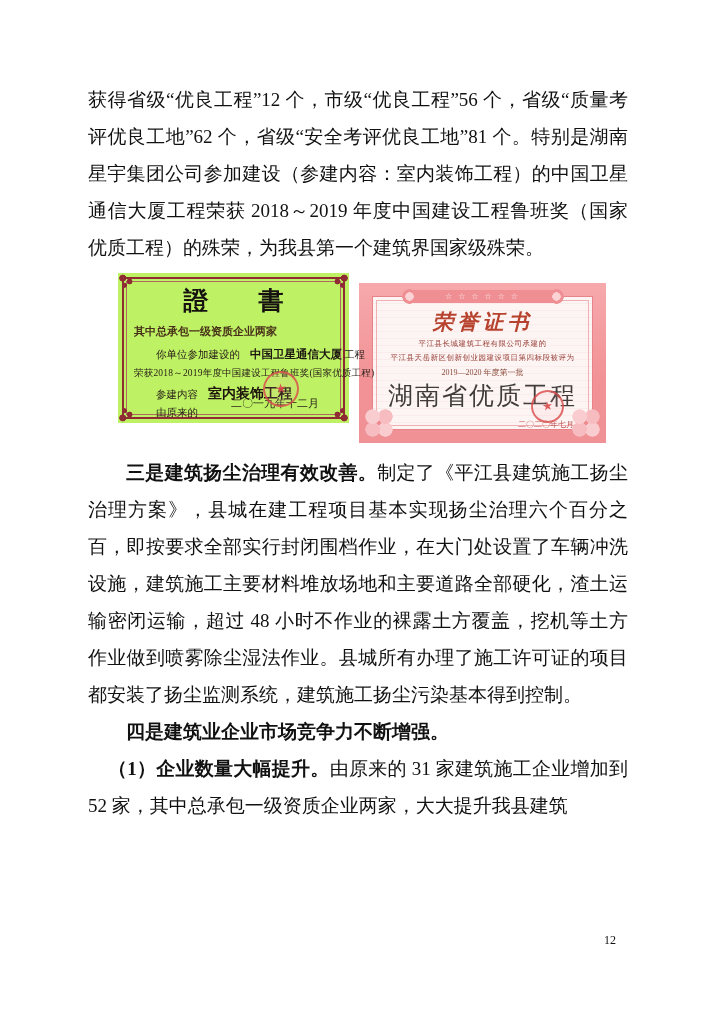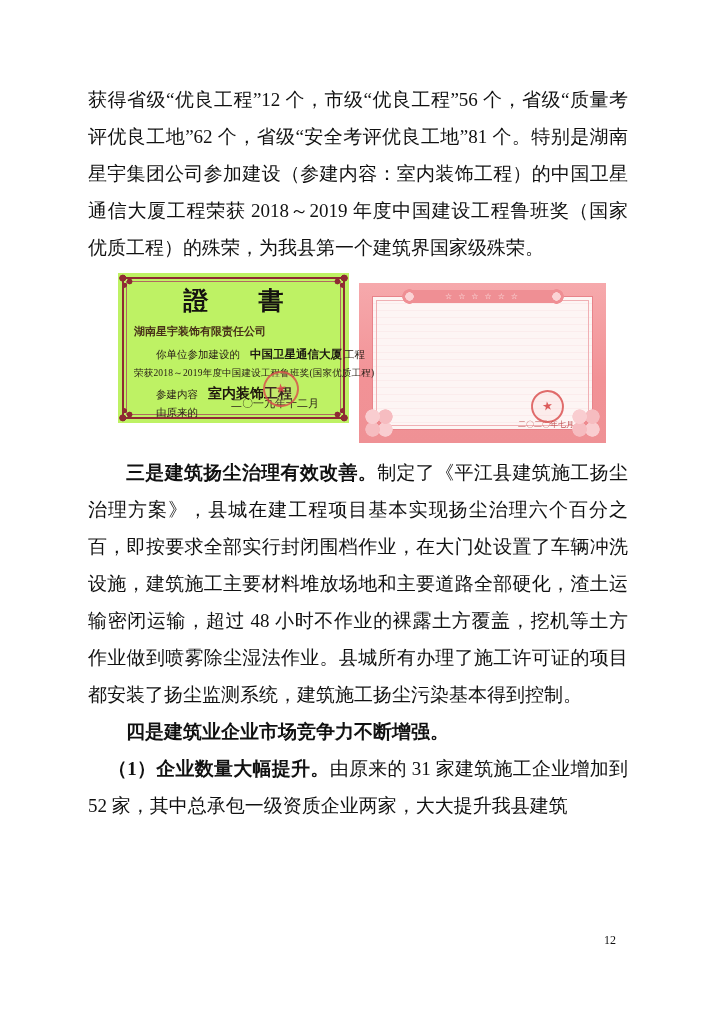--- a/index.html
+++ b/index.html
@@ -160,35 +160,42 @@
     <div class="cert-row">
 
       <div class="cert-left">
         <div class="cl-frame"></div>
         <div class="cl-corner tl"></div>
         <div class="cl-corner tr"></div>
         <div class="cl-corner bl"></div>
         <div class="cl-corner br"></div>
         <div class="cl-body">
           <div class="cl-title">證　　書</div>
-          <div class="cl-company">湖南星宇装饰有限责任公司</div>
+          <div class="cl-company">其中总承包一级资质企业两家</div>
           <div class="cl-line1"><span>你单位参加建设的</span><b>中国卫星通信大厦</b><span>工程</span></div>
           <div class="cl-line2">荣获2018～2019年度中国建设工程鲁班奖(国家优质工程)</div>
           <div class="cl-line3"><span>参建内容</span><span class="hand">室内装饰工程</span></div>
           <div class="cl-line4">由原来的</div>
           <div class="cl-date">二〇一九年十二月</div>
           <div class="seal seal-left">
               <span>★</span>
             </div>
         </div>
       </div>
 
       <div class="cert-right">
         <div class="cr-inner"></div>
         <div class="cr-band">☆ ☆ ☆ ☆ ☆ ☆</div>
+        <div class="cr-body">
+          <div class="cr-title">荣誉证书</div>
+          <div class="cr-line1">平江县长城建筑工程有限公司承建的</div>
+          <div class="cr-line2">平江县天岳新区创新创业园建设项目第四标段被评为</div>
+          <div class="cr-line3">2019—2020 年度第一批</div>
+          <div class="cr-award">湖南省优质工程</div>
+        </div>
         <div class="seal seal-right">
             <span>★</span>
           </div>
         <div class="cr-date">二〇二〇年七月</div>
         <div class="cr-flower left"></div>
         <div class="cr-flower right"></div>
       </div>
 
     </div>
 

